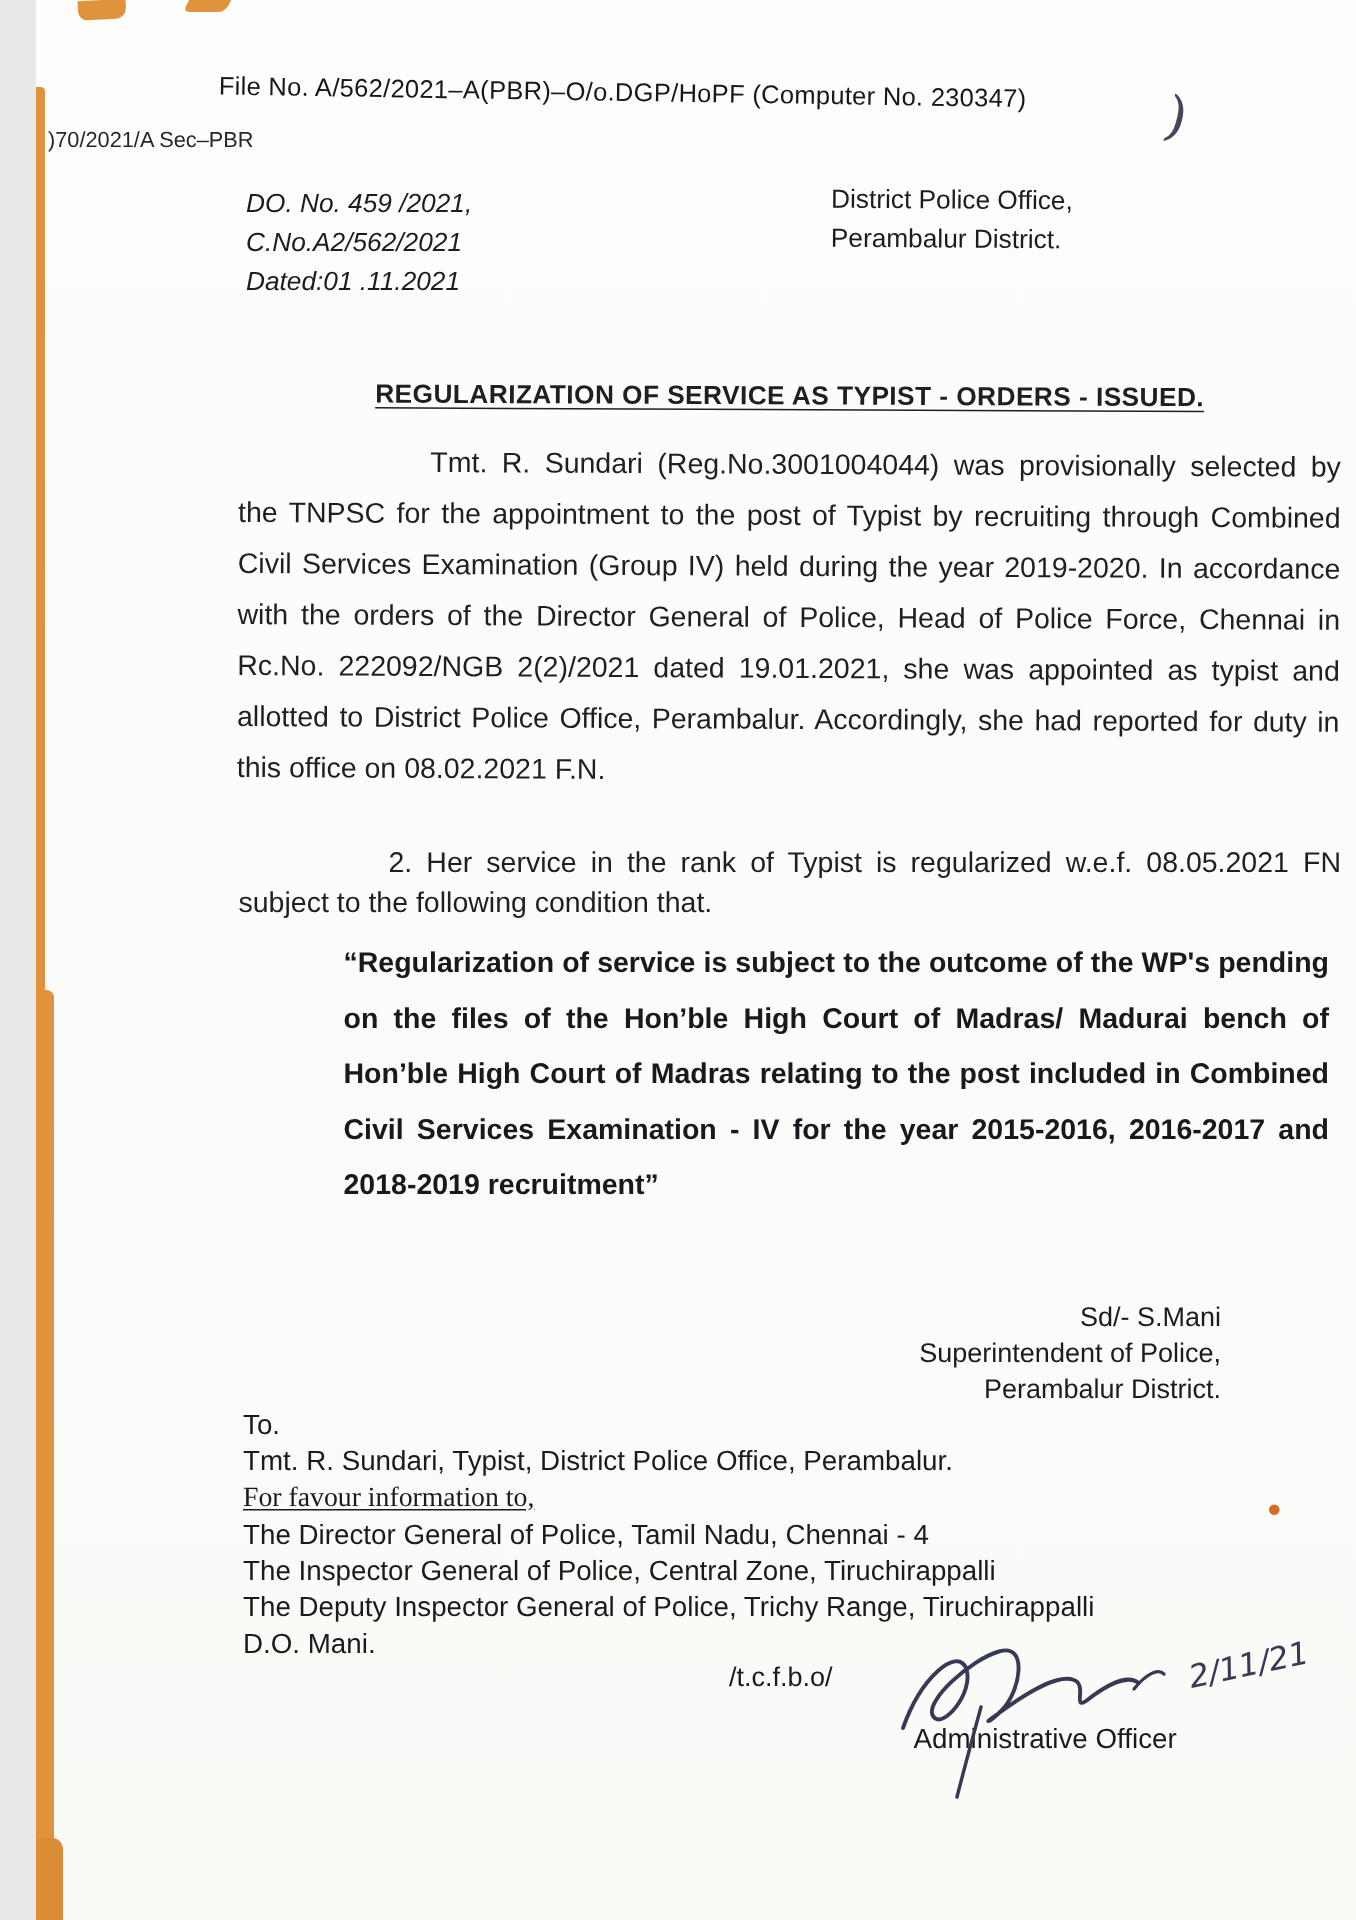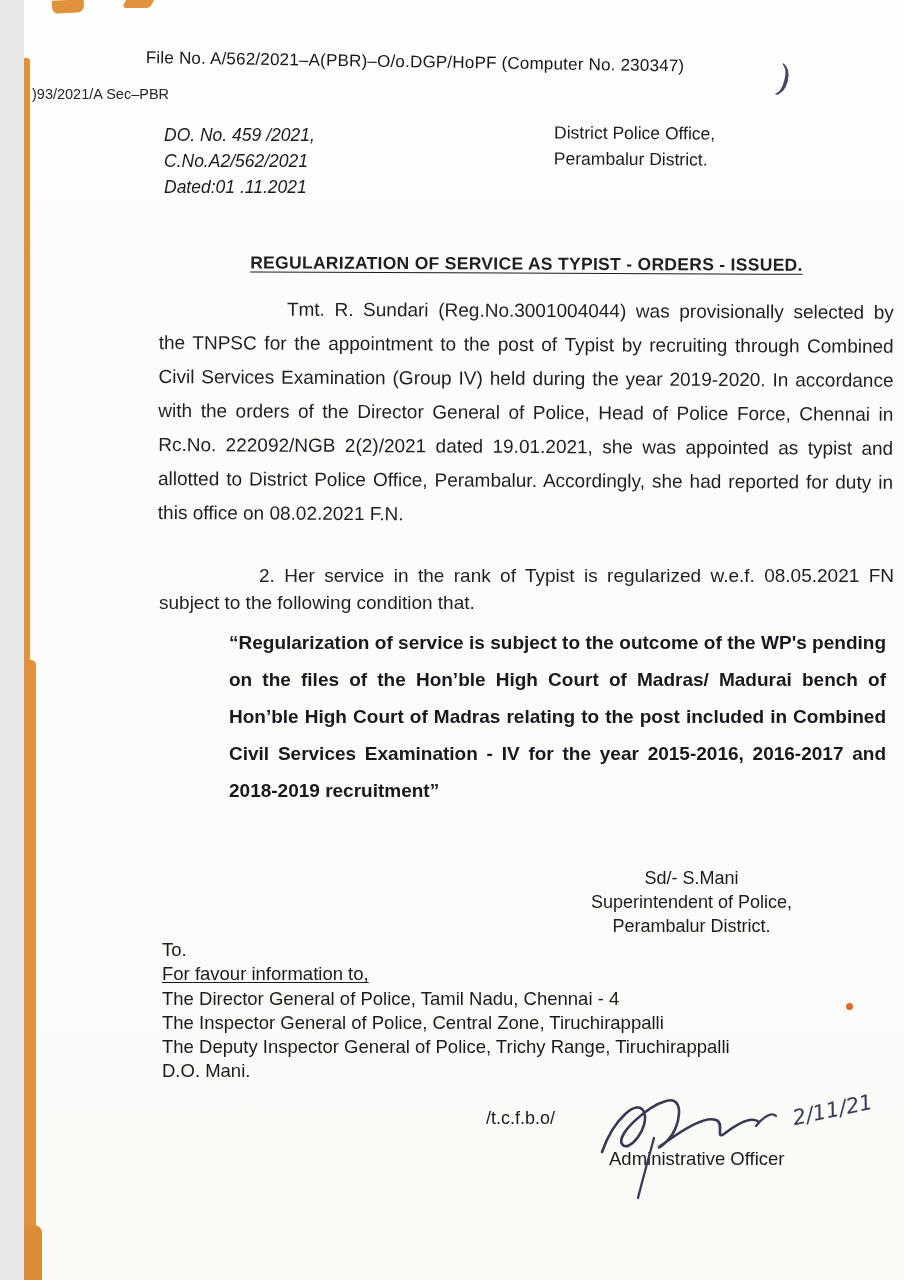--- a/index.html
+++ b/index.html
@@ -78,29 +78,29 @@
   }
   .condition {
     position: absolute; margin: 0; left: 205px; top: 624px; width: 657px;
     font-size: 19px; font-weight: bold; line-height: 37px;
     text-align: justify; color: #19191d;
   }
 
   
   .sig-block {
     position: absolute; left: 545px; top: 866px; width: 245px;
-    text-align: center; font-size: 18px; line-height: 24px; color: #1c1c20;
+    text-align: right; font-size: 18px; line-height: 24px; color: #1c1c20;
   }
 
   
   .footer {
     position: absolute; left: 138px; top: 938px;
     font-size: 18.5px; line-height: 24.3px; color: #1b1b1f;
   }
-  .footer .underlined { text-decoration: underline; text-underline-offset: 2px; }
+  .footer .underlined { text-decoration: underline; text-underline-offset: 2px; font-family: Liberation Serif, serif; }
   .tcfbo {
     position: absolute; left: 462px; top: 1108px;
     font-size: 18px; color: #1b1b1f;
   }
   .admin-officer {
     position: absolute; left: 585px; top: 1148px;
     font-size: 18.5px; color: #1b1b1f; z-index: 1;
   }
 
   
@@ -119,21 +119,21 @@
 
   <div class="artifact edge-left-top"></div>
   <div class="artifact edge-left-bottom"></div>
   <div class="artifact edge-left-corner"></div>
   <div class="artifact edge-right-top"></div>
   <div class="artifact top-mark-1"></div>
   <div class="artifact top-mark-2"></div>
   <div class="artifact orange-dot"></div>
 
   <div class="file-line">File No. A/562/2021–A(PBR)–O/o.DGP/HoPF (Computer No. 230347)</div>
-  <div class="ref-line">)93/2021/A Sec–PBR</div>
+  <div class="ref-line">)70/2021/A Sec–PBR</div>
   <div class="hand-paren">)</div>
 
   <div class="do-block">
     <div>DO. No. 459 /2021,</div>
     <div>C.No.A2/562/2021</div>
     <div>Dated:01 .11.2021</div>
   </div>
 
   <div class="office-block">
     <div>District Police Office,</div>
@@ -147,20 +147,21 @@
   <p class="condition">“Regularization of service is subject to the outcome of the WP's pending on the files of the Hon’ble High Court of Madras/ Madurai bench of Hon’ble High Court of Madras relating to the post included in Combined Civil Services Examination - IV for the year 2015-2016, 2016-2017 and 2018-2019 recruitment”</p>
 
   <div class="sig-block">
     <div>Sd/- S.Mani</div>
     <div>Superintendent of Police,</div>
     <div>Perambalur District.</div>
   </div>
 
   <div class="footer">
     <div>To.</div>
+    <div>Tmt. R. Sundari, Typist, District Police Office, Perambalur.</div>
     <div class="underlined">For favour information to,</div>
     <div>The Director General of Police, Tamil Nadu, Chennai - 4</div>
     <div>The Inspector General of Police, Central Zone, Tiruchirappalli</div>
     <div>The Deputy Inspector General of Police, Trichy Range, Tiruchirappalli</div>
     <div>D.O. Mani.</div>
   </div>
 
   <div class="tcfbo">/t.c.f.b.o/</div>
 
   <svg class="sign-svg" width="270" height="120" viewBox="0 0 270 120">

